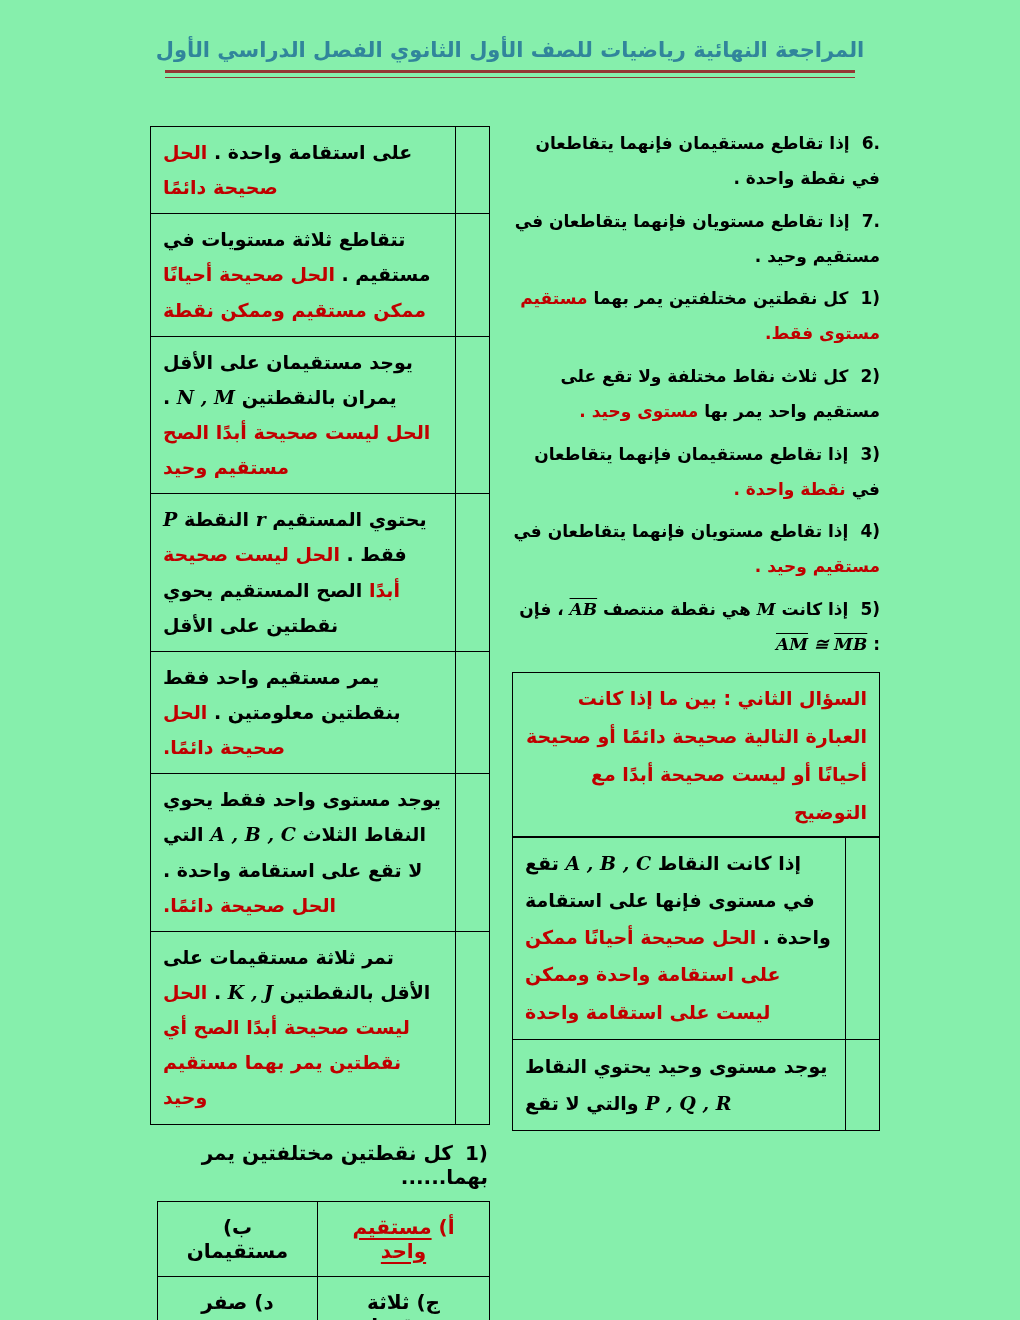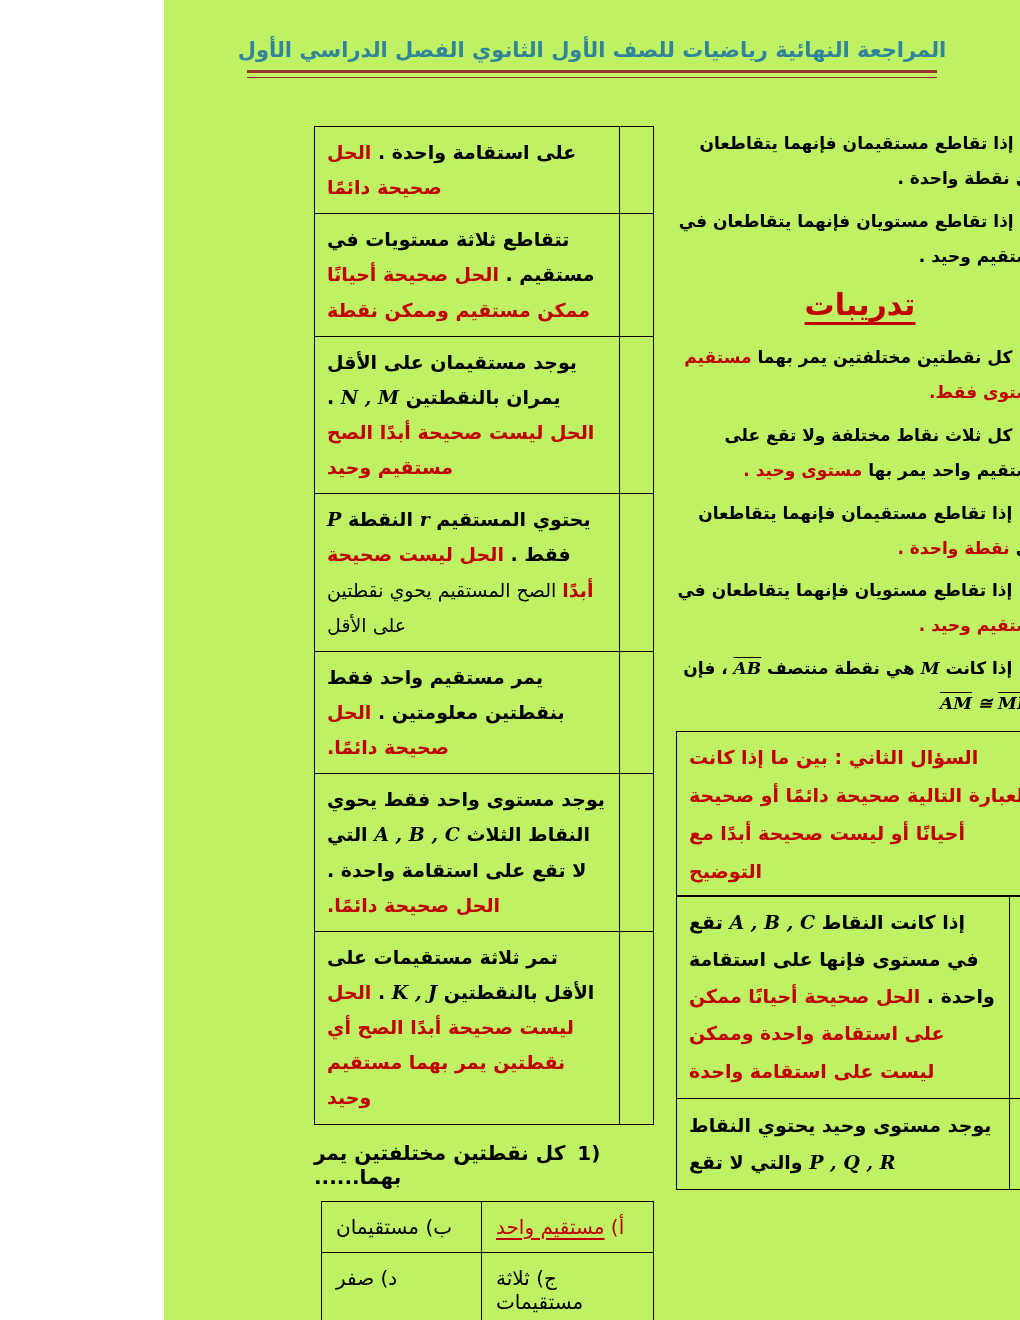--- a/index.html
+++ b/index.html
@@ -1,57 +1,57 @@
 <!DOCTYPE html>
 <html lang="ar" dir="rtl"><head>
 <meta charset="utf-8">
 <style>
   html,body{margin:0;padding:0;background:#fff;}
   .page{
-    position:relative;width:856px;height:1320px;background:#bef264;
+    position:relative;width:1020px;height:1320px;background:#86efac;
     font-family:"DejaVu Sans",sans-serif;direction:rtl;overflow:hidden;color:#000;
   }
   
   .hdr{position:absolute;top:38px;left:0;width:100%;text-align:center;}
   .hdr-title{font-size:21px;font-weight:bold;color:#31859b;letter-spacing:.3px;}
   .hdr-rule{width:690px;margin:8px auto 0;height:4px;
     border-top:3px solid #943634;border-bottom:1.5px solid #943634;}
   
   .col{position:absolute;top:126px;}
   .right-col{left:512px;width:368px;}
   .left-col{left:150px;width:340px;}
   
   .item{margin:0 0 8px;font-size:17px;line-height:2.05;text-align:right;font-weight:600;}
   .num{direction:ltr;unicode-bidi:embed;font-weight:bold;margin-left:12px;}
   .ex-head{font-size:30px;color:#c00000;font-weight:bold;text-align:center;
     text-decoration:underline;text-decoration-thickness:2.5px;text-underline-offset:7px;
     margin:14px 0 18px;}
   
   .q2-box{border:1.5px solid #000;padding:6px 12px;font-size:19px;line-height:2;
-    text-align:left;margin-top:10px;color:#c00000;font-weight:bold;}
+    text-align:right;margin-top:10px;color:#c00000;font-weight:bold;}
   .rtable{border:1.5px solid #000;margin-top:-1.5px;}
   .ltable{border:1.5px solid #000;}
   .trow{display:flex;border-bottom:1.5px solid #000;}
   .trow:last-child{border-bottom:none;}
   .gut{flex:0 0 33px;border-left:1.5px solid #000;}
   .txt{flex:1;padding:8px 12px;font-size:19px;text-align:left;}
   .rtable .txt{line-height:1.95;}
   .ltable .txt{line-height:1.85;}
   
-  .qline{margin:16px 2px 12px 0;font-size:20px;font-weight:bold;text-align:left;}
+  .qline{margin:16px 2px 12px 0;font-size:20px;font-weight:bold;text-align:right;}
   .atable{border:1.5px solid #000;width:333px;box-sizing:border-box;}
   .arow{display:flex;border-bottom:1.5px solid #000;}
   .arow:last-child{border-bottom:none;}
-  .acell{flex:1;padding:13px 14px;font-size:20px;font-weight:normal;text-align:left;}
+  .acell{flex:1;padding:13px 14px;font-size:20px;font-weight:bold;text-align:center;}
   .acell-r{flex:0 0 172px;border-left:1.5px solid #000;box-sizing:border-box;}
   .red{color:#c00000;}
   .u{text-decoration:underline;text-underline-offset:4px;}
   
   .seg-k {color:#000;font-weight:600;}
-  .seg-kb{color:#000;font-weight:normal;}
+  .seg-kb{color:#000;font-weight:bold;}
   .seg-r {color:#c00000;font-weight:bold;}
   .seg-m {color:#000;font-weight:bold;font-style:italic;direction:ltr;unicode-bidi:embed;
           font-family:"DejaVu Serif",serif;}
   .seg-mo{color:#000;font-weight:bold;font-style:italic;direction:ltr;unicode-bidi:embed;
           font-family:"DejaVu Serif",serif;text-decoration:overline;}
 </style>
 </head>
 <body>
 
 <div class="page">
@@ -63,21 +63,20 @@
 
   <div class="col right-col">
 
     <p class="item">
       <span class="num">6.</span><span><span class="seg-k">إذا تقاطع مستقيمان فإنهما يتقاطعان في نقطة واحدة .</span></span>
     </p>
     <p class="item">
       <span class="num">7.</span><span><span class="seg-k">إذا تقاطع مستويان فإنهما يتقاطعان في مستقيم وحيد .</span></span>
     </p>
 
-    <div class="ex-head">تدريبات</div>
 
     <p class="item">
       <span class="num">1)</span><span><span class="seg-k">كل نقطتين مختلفتين  يمر بهما </span><span class="seg-r">مستقيم مستوى فقط.</span></span>
     </p>
     <p class="item">
       <span class="num">2)</span><span><span class="seg-k">كل ثلاث نقاط مختلفة  ولا تقع على مستقيم واحد يمر بها </span><span class="seg-r">مستوى وحيد .</span></span>
     </p>
     <p class="item">
       <span class="num">3)</span><span><span class="seg-k">إذا تقاطع مستقيمان فإنهما يتقاطعان في </span><span class="seg-r">نقطة واحدة .</span></span>
     </p>

